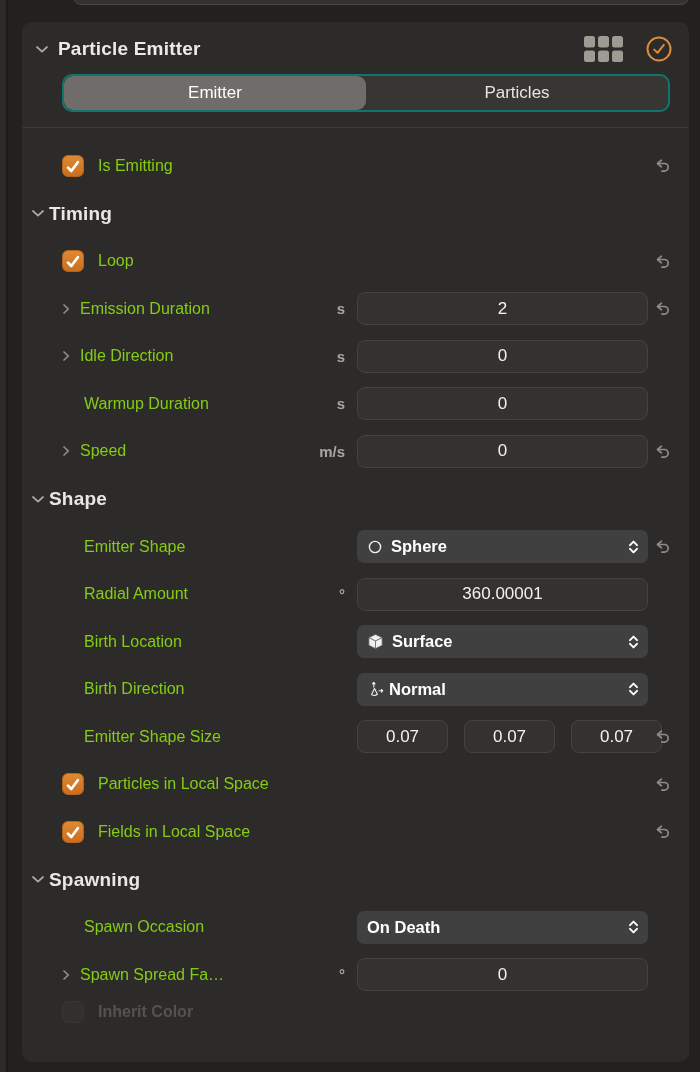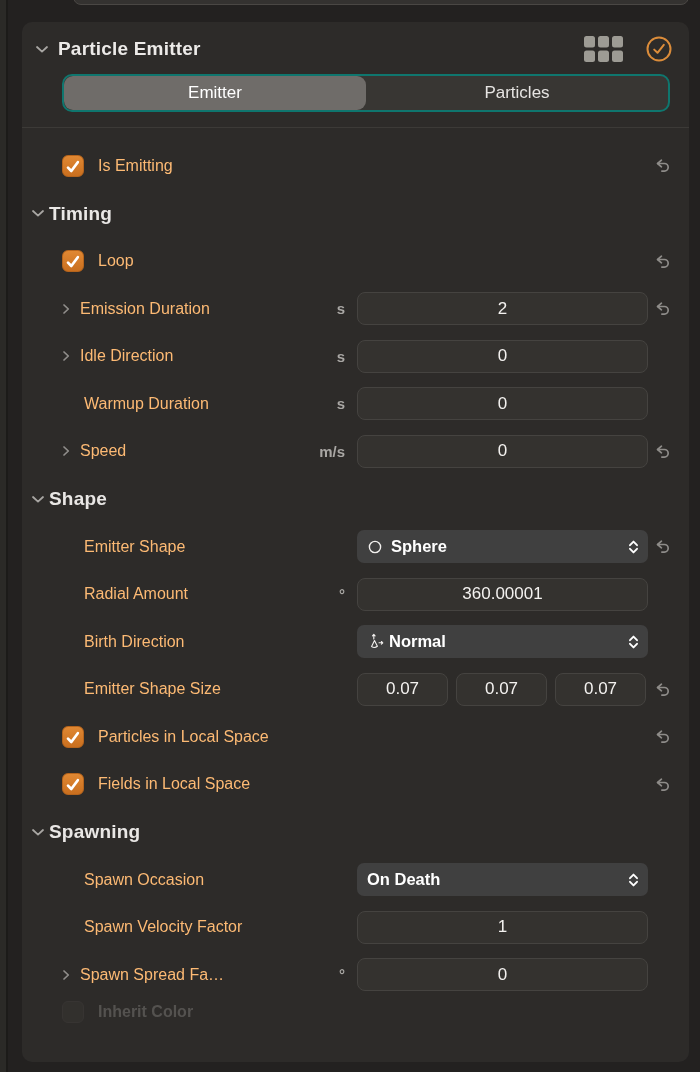--- a/index.html
+++ b/index.html
@@ -35,40 +35,40 @@
     font-size:17px; color:#e6e4e2; cursor:default;
   }
   .segment.selected { background:#6f6c69; border-radius:9px; color:#ffffff; }
   .divider { margin-top:15px; height:1px; background:#3c3a37; }
   
   .rows { padding-top:14px; }
   .prop-row { display:flex; align-items:center; height:47.5px; padding:0 12px 0 40px; }
   .section-row { display:flex; align-items:center; height:48px; padding:0 12px 0 9px; }
   .sec-chevron { display:flex; margin-right:4px; }
   .section-title { font-size:19px; font-weight:700; color:#e9e7e5; letter-spacing:.2px; }
-  .row-label { font-size:16px; color:#fdba74; white-space:nowrap; }
+  .row-label { font-size:16px; color:#84cc16; white-space:nowrap; }
   .disc-chevron { display:flex; flex:none; margin-right:9px; }
   .checkbox {
     width:22px; height:22px; flex:none; border-radius:6px;
     background:linear-gradient(#e08833,#c96f1f);
     border:1px solid #b5641c;
     display:flex; align-items:center; justify-content:center;
     margin-right:14px;
   }
   .checkbox.unchecked { background:#3a3734; border:1px solid #454240; }
   .spacer { flex:1; }
   .unit { font-size:15px; font-weight:700; color:#a9a7a4; margin-right:12px; text-align:right; }
   .control { width:291px; flex:none; display:flex; align-items:center; }
   .reset-slot { width:29px; flex:none; display:flex; justify-content:center; align-items:center; }
   .field {
     width:100%; height:33px; background:#34322f; border:1px solid #454340;
     border-radius:8px; color:#f4f2f0; font-size:17px; text-align:center;
     font-family:"Liberation Sans", sans-serif; outline:none;
   }
-  .triple { display:flex; gap:8px; width:100%; }
+  .triple { display:flex; gap:16px; width:100%; }
   .triple .field { width:91px; }
   .popup {
     width:100%; height:33px; background:#404040; border-radius:7px;
     display:flex; align-items:center; padding:0 9px 0 10px; cursor:default;
   }
   .popup-icon { display:flex; margin-right:8px; }
   .popup-label { font-size:16.5px; font-weight:600; color:#ffffff; }
   .popup .updown { margin-left:auto; display:flex; }
   .row-clipped { height:auto; align-items:flex-start; padding-top:2px; opacity:.42; }
   .row-clipped .row-label { color:#8a8885;font-weight:bold; }
@@ -281,20 +281,42 @@
     <div class="prop-row" style="padding-left:62px">
       <span class="row-label">Radial Amount</span>
       <span class="spacer"></span>
       <span class="unit">°</span>
       <span class="control">
         <input class="field" value="360.00001" style="">
       </span>
       <span class="reset-slot"></span>
     </div>
 
+    <div class="prop-row" style="padding-left:62px">
+      <span class="row-label">Birth Location</span>
+      <span class="spacer"></span>
+      <span class="control">
+        <div class="popup">
+          <span class="popup-icon">
+            <svg width="17" height="17" viewBox="0 0 16 16">
+              <polygon points="8,1.3 14.2,4.4 8,7.5 1.8,4.4" fill="#f2f0ee" stroke="#6b6865" stroke-width="0.7"></polygon>
+              <polygon points="1.8,4.4 8,7.5 8,14.7 1.8,11.6" fill="#f2f0ee" stroke="#6b6865" stroke-width="0.7"></polygon>
+              <polygon points="14.2,4.4 8,7.5 8,14.7 14.2,11.6" fill="#f2f0ee" stroke="#6b6865" stroke-width="0.7"></polygon>
+            </svg>
+          </span>
+          <span class="popup-label">Surface</span>
+          <span class="updown">
+            <svg width="11" height="16" viewBox="0 0 11 16">
+                <use href="#i-updown"></use>
+              </svg>
+          </span>
+        </div>
+      </span>
+      <span class="reset-slot"></span>
+    </div>
 
     <div class="prop-row" style="padding-left:62px">
       <span class="row-label">Birth Direction</span>
       <span class="spacer"></span>
       <span class="control">
         <div class="popup">
           <span class="popup-icon" style="margin-right:4px">
             <svg width="18" height="19" viewBox="0 0 18 19">
               <path d="M7.5 8.5 L4.6 14.6 Q7.5 16.6 10.4 14.3 Z" fill="none" stroke="#f2f0ee" stroke-width="1.1" stroke-linejoin="round"></path>
               <path d="M6.8 7 V2.6 M5.5 3.8 L6.8 2.4 L8.1 3.8" fill="none" stroke="#f2f0ee" stroke-width="1.1" stroke-linecap="round" stroke-linejoin="round"></path>
@@ -379,28 +401,20 @@
           <span class="updown">
             <svg width="11" height="16" viewBox="0 0 11 16">
                 <use href="#i-updown"></use>
               </svg>
           </span>
         </div>
       </span>
       <span class="reset-slot"></span>
     </div>
 
-    <div class="prop-row" style="padding-left:62px">
-      <span class="row-label">Spawn Velocity Factor</span>
-      <span class="spacer"></span>
-      <span class="control">
-        <input class="field" value="1" style="">
-      </span>
-      <span class="reset-slot"></span>
-    </div>
 
     <div class="prop-row">
       <span class="disc-chevron">
         <svg width="9" height="12" viewBox="0 0 9 12">
             <use href="#i-disc"></use>
           </svg>
       </span>
       <span class="row-label">Spawn Spread Fa…</span>
       <span class="spacer"></span>
       <span class="unit">°</span>

